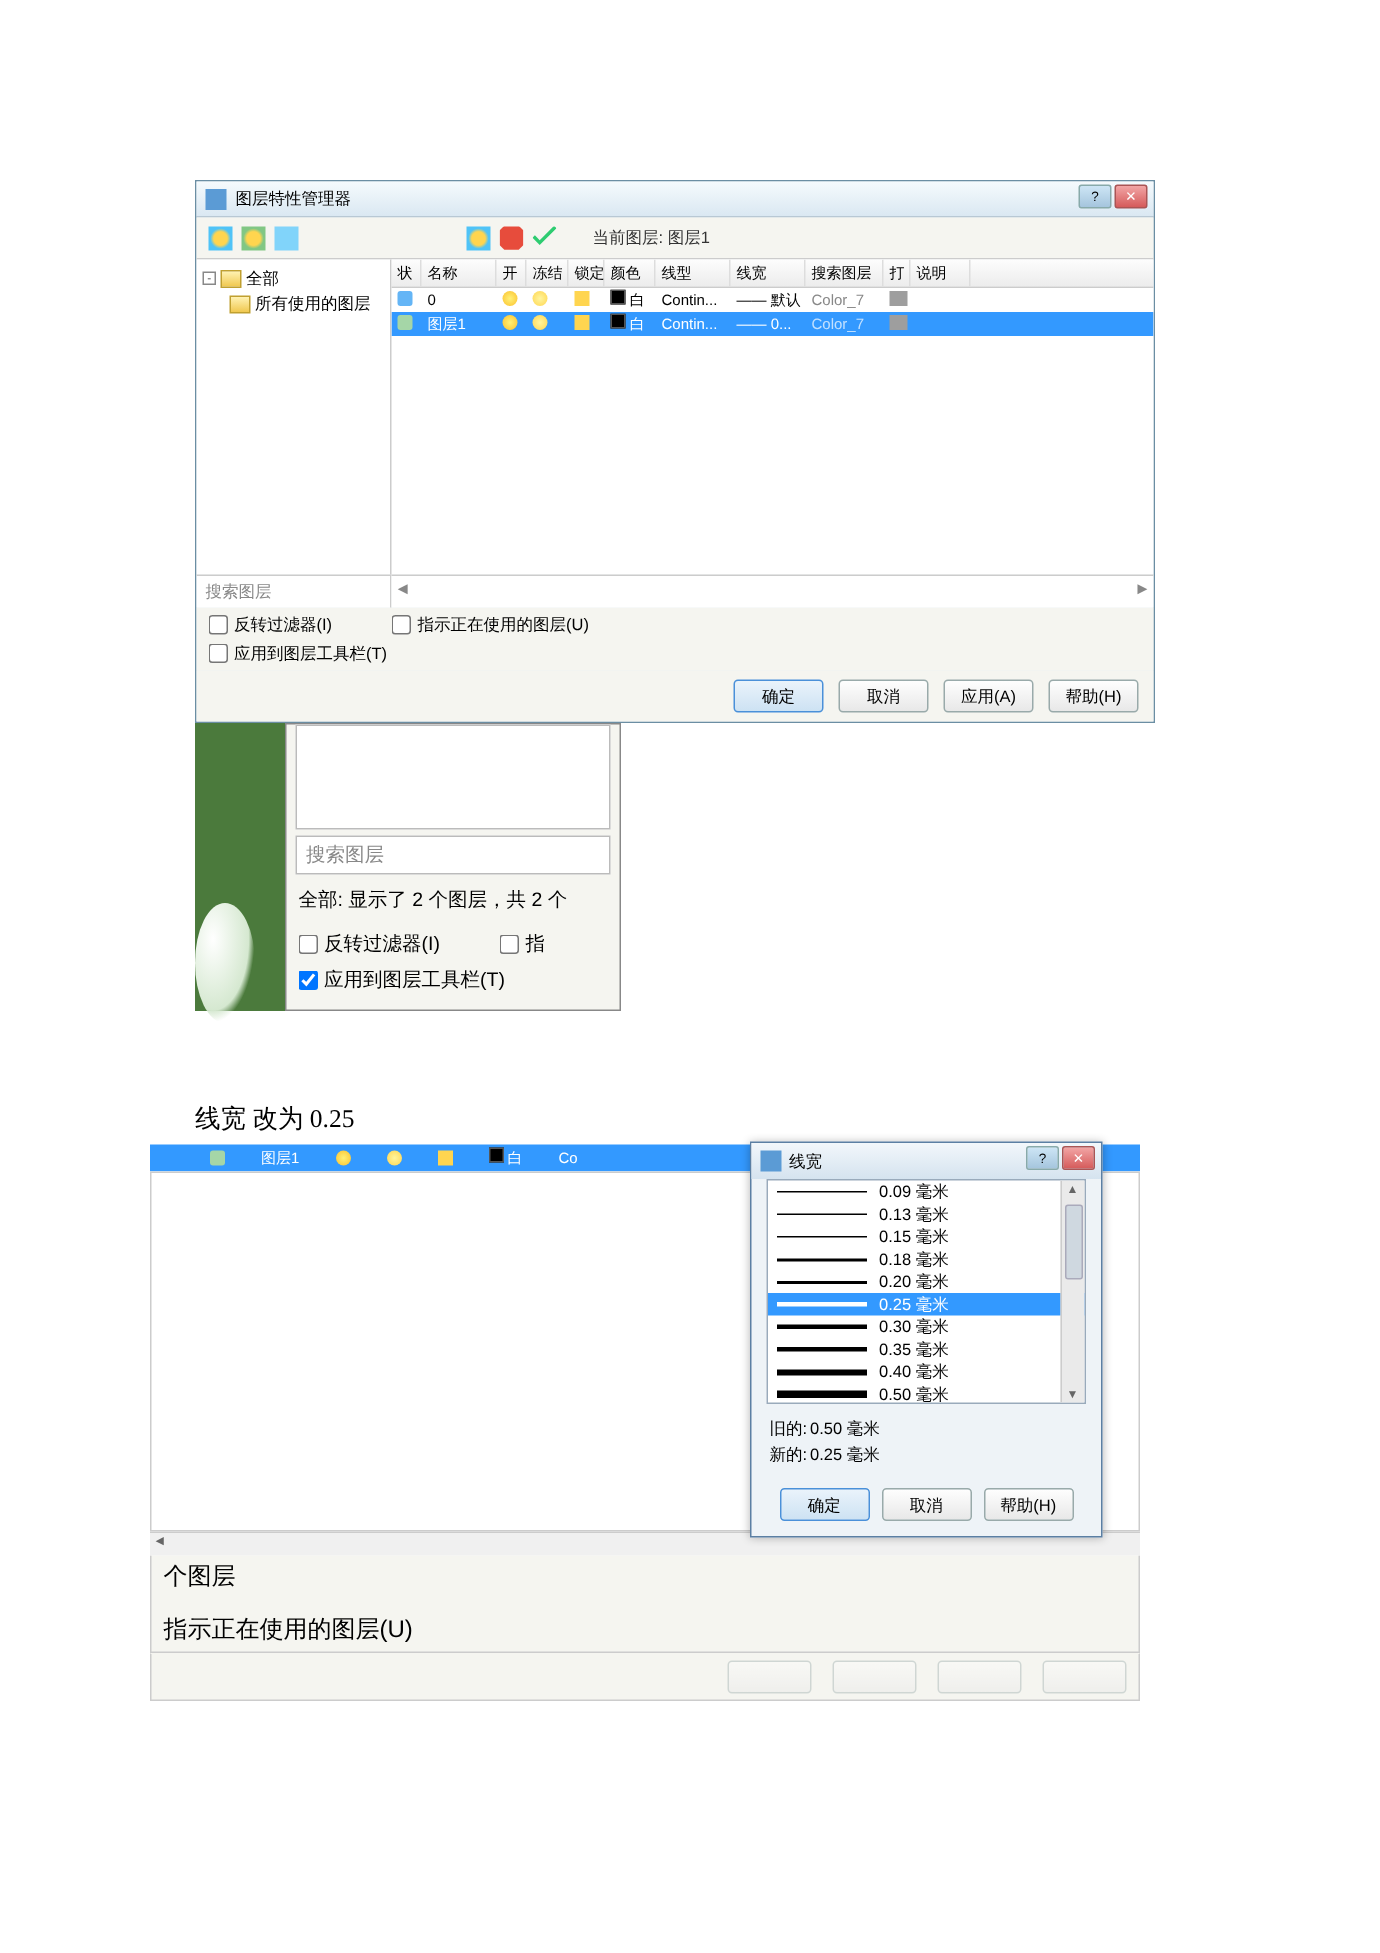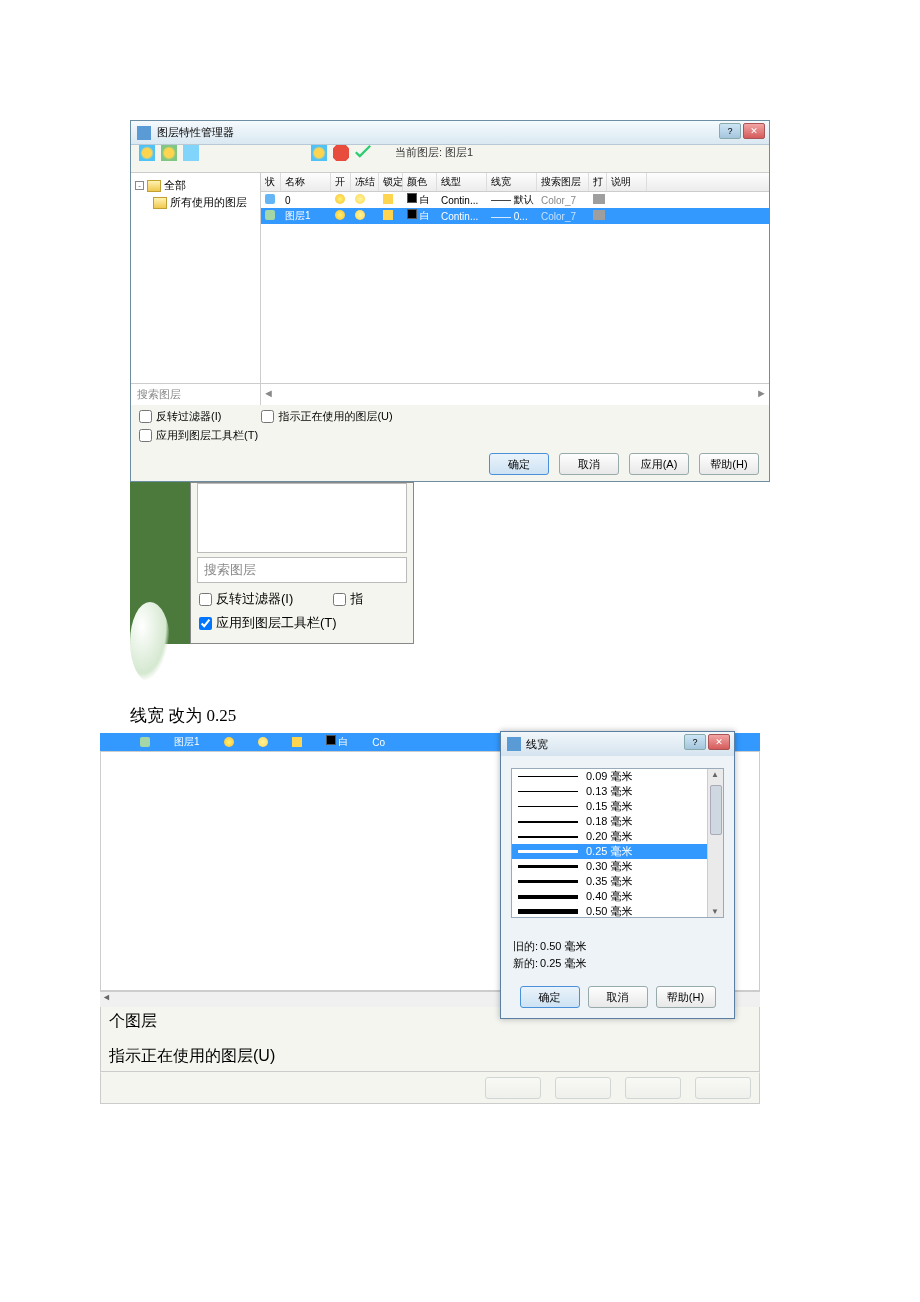--- a/index.html
+++ b/index.html
@@ -5,21 +5,21 @@
 *{box-sizing:border-box;margin:0;padding:0;font-family:"Microsoft YaHei","SimSun",sans-serif}
 body{background:#fff;width:920px}
 .page{padding:120px 130px 40px 130px}
 .win1{border:1px solid #6b8ea3;background:#e8f0f5;width:640px;position:relative}
 .titlebar{background:linear-gradient(#f5fafd,#dae8f2);height:24px;display:flex;align-items:center;padding:0 6px;border-bottom:1px solid #b8c8d4;font-size:11px}
 .titlebar .icon-app{width:14px;height:14px;background:#5b9bd5;margin-right:6px;display:inline-block}
 .winbtns{position:absolute;right:4px;top:2px;display:flex;gap:2px}
 .winbtn{width:22px;height:16px;font-size:9px;display:flex;align-items:center;justify-content:center;border:1px solid #8aa;background:linear-gradient(#e8f5ff,#c5deed);border-radius:2px}
 .winbtn.help{background:linear-gradient(#cde5f5,#a5c5dd)}
 .winbtn.close{background:linear-gradient(#f2a5a5,#d55b5b);color:#fff;border-color:#a55}
-.toolbar{height:28px;background:#f5f5f0;display:flex;align-items:flex-start;padding:0 8px;gap:6px;border-bottom:1px solid #ccc;font-size:11px}
+.toolbar{height:28px;background:#f5f5f0;display:flex;align-items:center;padding:0 8px;gap:6px;border-bottom:1px solid #ccc;font-size:11px}
 .tbicon{width:16px;height:16px;display:inline-block}
 .tbi1{background:radial-gradient(circle,#ffd54f 40%,#4fc3f7 60%)}
 .tbi2{background:radial-gradient(circle,#ffd54f 40%,#81c784 60%)}
 .tbi3{background:#81d4fa}
 .tbi4{background:radial-gradient(circle,#ffd54f 40%,#4fc3f7 60%)}
 .tbi5{background:#e74c3c;clip-path:polygon(20% 0,80% 0,100% 20%,100% 80%,80% 100%,20% 100%,0 80%,0 20%)}
 .tbi6{background:#2ecc71;clip-path:polygon(0 50%,30% 80%,100% 10%,90% 0,30% 60%,10% 40%)}
 .curlayer{margin-left:18px;color:#333}
 .body1{display:flex;background:#fff;height:210px}
 .tree{width:130px;border-right:1px solid #ccc;padding:4px;font-size:11px}
@@ -67,21 +67,21 @@
 .sbar3::before{content:"◄";position:absolute;left:2px;font-size:9px;color:#666}
 .foot3{background:#f5f5f0;padding:4px 8px;font-size:16px;border:1px solid #ccc;border-top:none}
 .foot3 .r2{padding-top:14px}
 .btnrow3{display:flex;justify-content:flex-end;gap:14px;padding:4px 8px;border-top:none}
 .btnrow3 .btn{min-width:56px;opacity:.4}
 .dlg3{position:absolute;left:400px;width:235px;background:#eef3f7;border:1px solid #5b7fa3;box-shadow:0 0 6px rgba(0,0,0,.3)}
 .dlg3 .tbar{background:linear-gradient(#f2f7fb,#d5e3ef);height:24px;display:flex;align-items:center;padding:0 6px;font-size:11px}
 .dlg3 .tbar .icon-app{width:14px;height:14px;background:#5b9bd5;margin-right:5px}
 .dlg3 .wbs{position:absolute;right:4px;top:2px;display:flex;gap:2px}
 .dlg3 .lbl{padding:6px 10px 2px;font-size:12px}
-.dlg3 .list{margin:12px 10px;background:#fff;border:1px solid #9ab;height:150px;position:relative;overflow:hidden}
+.dlg3 .list{margin:0 10px;background:#fff;border:1px solid #9ab;height:150px;position:relative;overflow:hidden}
 .dlg3 .list .item{display:flex;align-items:center;height:15px;font-size:11px;padding:0 6px;gap:8px}
 .dlg3 .list .item.sel{background:#3399ff;color:#fff}
 .dlg3 .line{height:2px;background:#000;width:60px}
 .dlg3 .line.w1{height:1px}.dlg3 .line.w2{height:1px}.dlg3 .line.w3{height:1.5px}.dlg3 .line.w4{height:2px}.dlg3 .line.w5{height:2px}.dlg3 .line.w6{height:2.5px}.dlg3 .line.w7{height:3px}.dlg3 .line.w8{height:3.5px}.dlg3 .line.w9{height:4px}.dlg3 .line.w10{height:5px}
 .dlg3 .vscr{position:absolute;right:0;top:0;width:16px;height:100%;background:#eaeaea;border-left:1px solid #ccc}
 .dlg3 .vscr::before{content:"▲";position:absolute;top:1px;left:3px;font-size:8px;color:#666}
 .dlg3 .vscr::after{content:"▼";position:absolute;bottom:1px;left:3px;font-size:8px;color:#666}
 .dlg3 .thumb{position:absolute;top:16px;left:2px;width:12px;height:50px;background:#cfd8e0;border:1px solid #aab;border-radius:2px}
 .dlg3 .oldnew{padding:8px 12px;font-size:11px}
 .dlg3 .oldnew div{display:flex;gap:2px;padding:1px 0}
@@ -196,20 +196,21 @@
     <button class="btn">应用(A)</button>
     <button class="btn">帮助(H)</button>
   </div>
 </div>
 
 <div class="crop2">
   <div class="leaf"></div>
   <div class="panel">
     <div class="whitebox"></div>
     <div class="srch">搜索图层</div>
+    <div class="stat">全部: 显示了 2 个图层，共 2 个</div>
     <div class="cks">
       <div style="display:flex;gap:40px">
         <label>
               <input type="checkbox" style="">
               <span>反转过滤器(I)</span>
             </label>
         <label>
               <input type="checkbox" style="">
               <span>指</span>
             </label>

